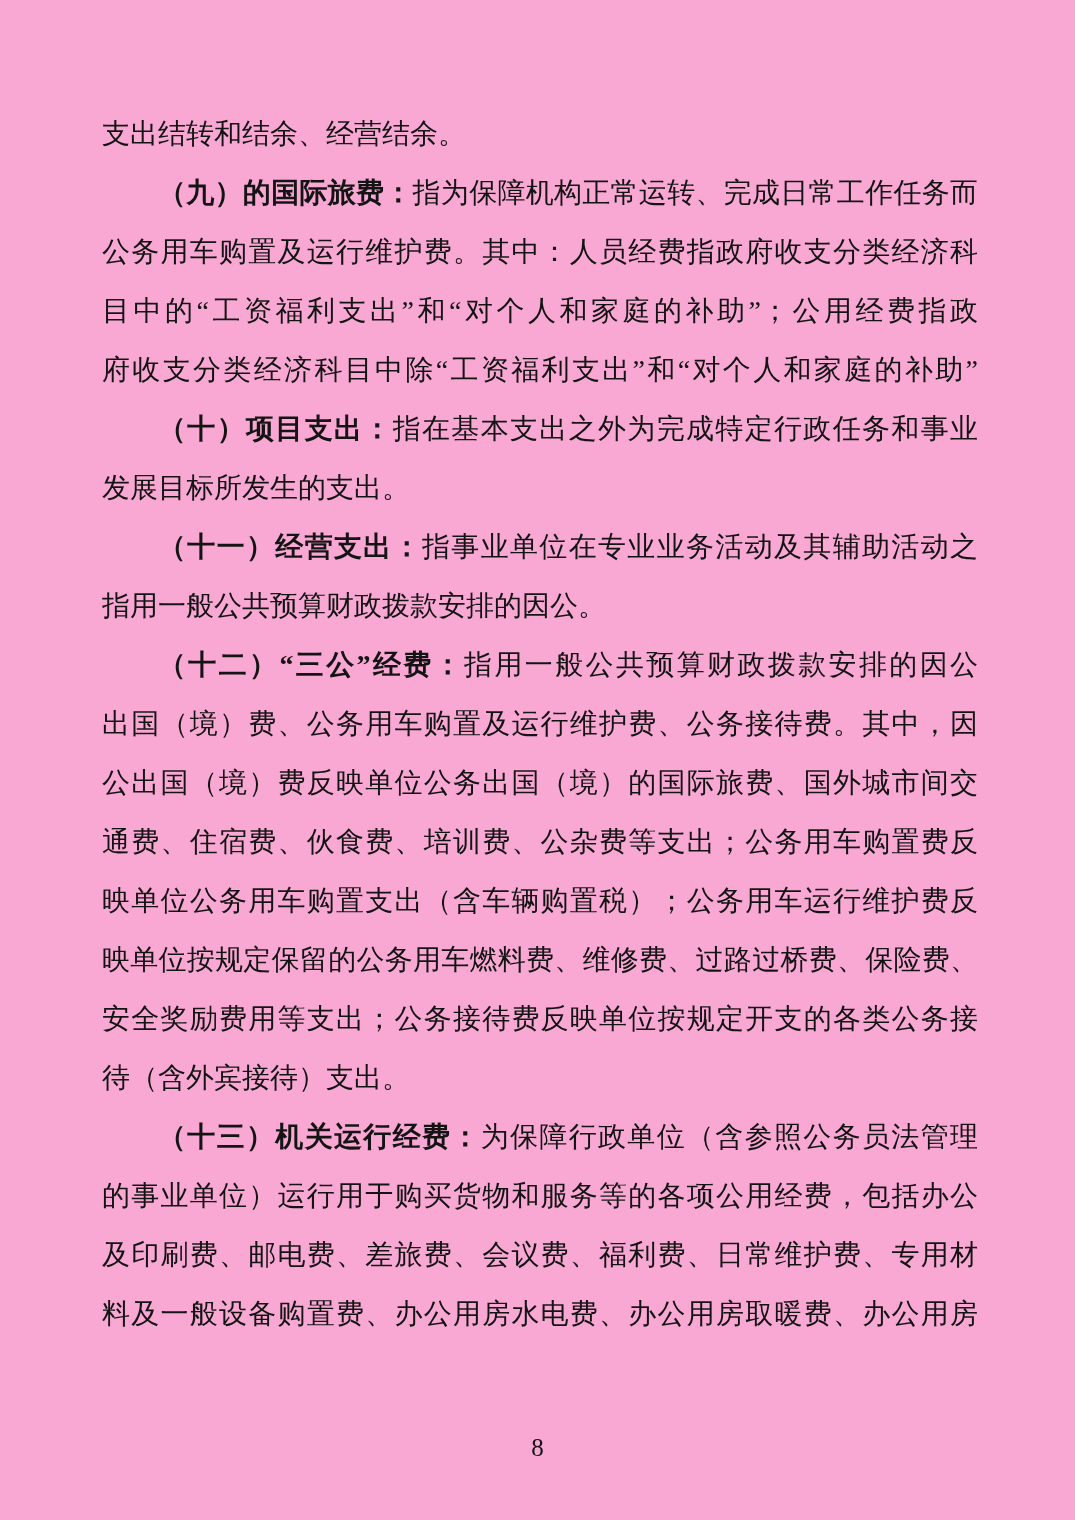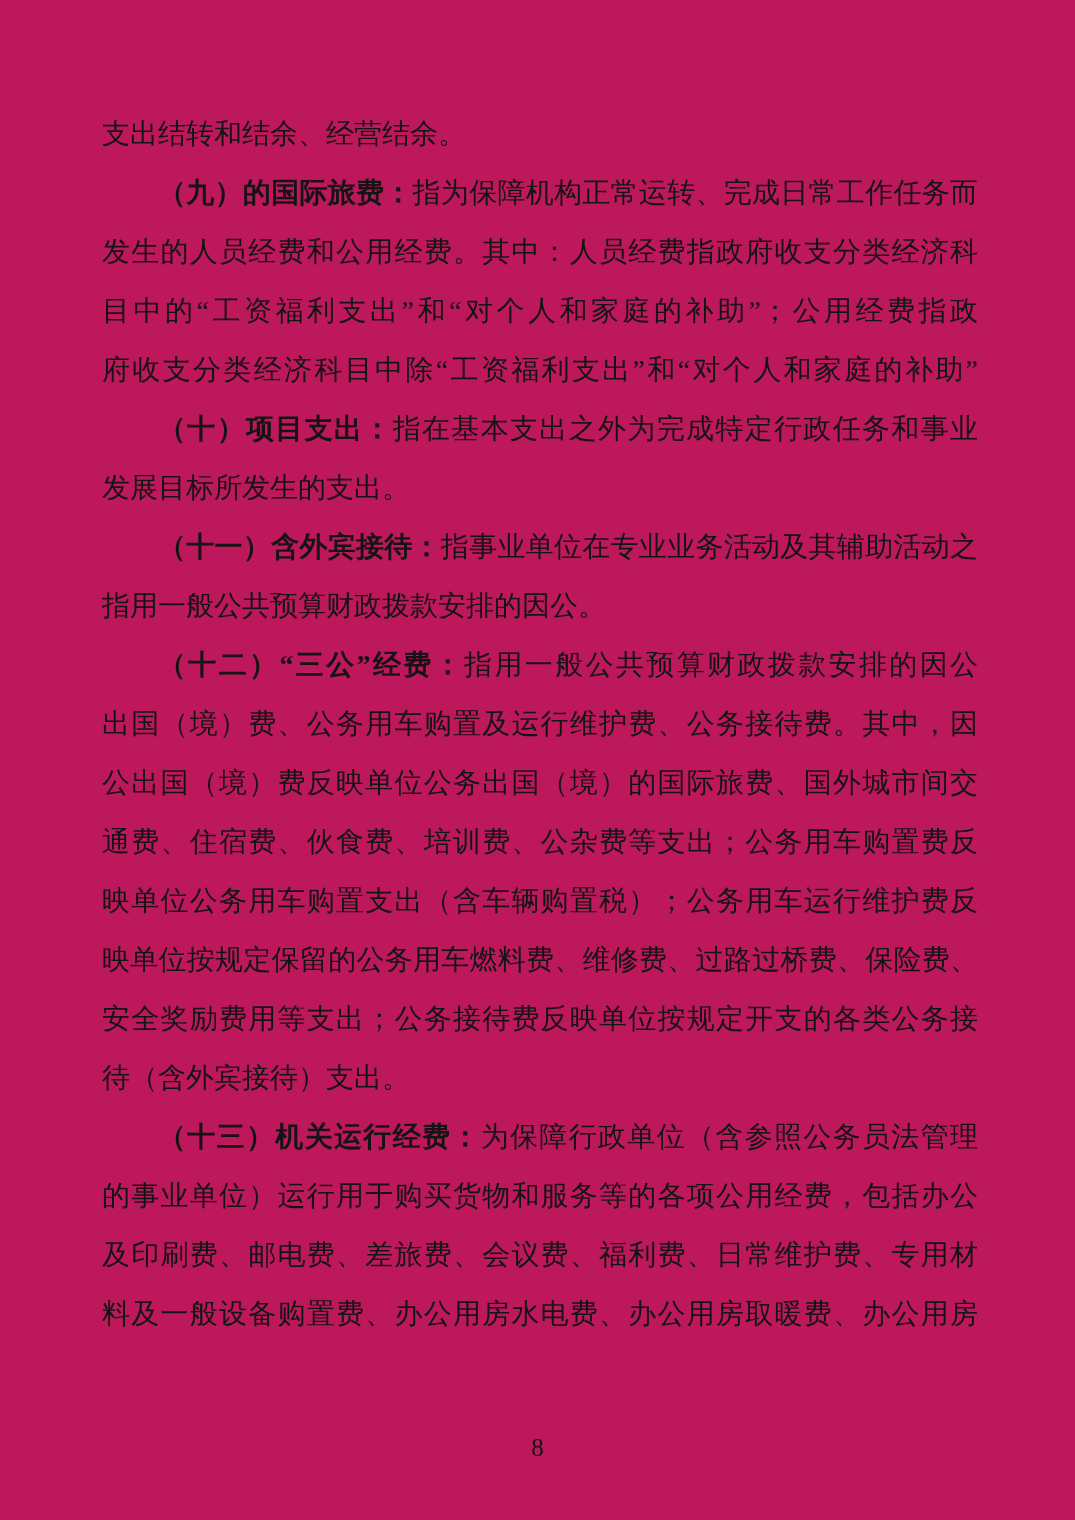--- a/index.html
+++ b/index.html
@@ -4,21 +4,21 @@
 <style>
   html, body {
     margin: 0;
     padding: 0;
     background: #ffffff;
   }
   .page {
     position: relative;
     width: 1075px;
     height: 1520px;
-    background: #be185d;
+    background: #f9a8d4;
     color: #141414;
     font-family: "Liberation Serif", "DejaVu Serif", serif;
     overflow: hidden;
   }
   .doc {
     position: absolute;
     left: 102px;
     top: 104px;
     width: 876px;
     font-size: 28px;
@@ -53,26 +53,26 @@
     color: #141414;
   }
 </style>
 </head>
 <body>
 
 <div class="page">
   <div class="doc">
       <div class="line last">支出结转和结余、经营结余。</div>
       <div class="line first"><span class="lead">（九）的国际旅费：</span>指为保障机构正常运转、完成日常工作任务而</div>
-      <div class="line">发生的人员经费和公用经费。其中：人员经费指政府收支分类经济科</div>
+      <div class="line">公务用车购置及运行维护费。其中：人员经费指政府收支分类经济科</div>
       <div class="line">目中的“工资福利支出”和“对个人和家庭的补助”；公用经费指政</div>
       <div class="line">府收支分类经济科目中除“工资福利支出”和“对个人和家庭的补助”</div>
       <div class="line first"><span class="lead">（十）项目支出：</span>指在基本支出之外为完成特定行政任务和事业</div>
       <div class="line last">发展目标所发生的支出。</div>
-      <div class="line first"><span class="lead">（十一）含外宾接待：</span>指事业单位在专业业务活动及其辅助活动之</div>
+      <div class="line first"><span class="lead">（十一）经营支出：</span>指事业单位在专业业务活动及其辅助活动之</div>
       <div class="line last">指用一般公共预算财政拨款安排的因公。</div>
       <div class="line first"><span class="lead">（十二）“三公”经费：</span>指用一般公共预算财政拨款安排的因公</div>
       <div class="line">出国（境）费、公务用车购置及运行维护费、公务接待费。其中，因</div>
       <div class="line">公出国（境）费反映单位公务出国（境）的国际旅费、国外城市间交</div>
       <div class="line">通费、住宿费、伙食费、培训费、公杂费等支出；公务用车购置费反</div>
       <div class="line">映单位公务用车购置支出（含车辆购置税）；公务用车运行维护费反</div>
       <div class="line">映单位按规定保留的公务用车燃料费、维修费、过路过桥费、保险费、</div>
       <div class="line">安全奖励费用等支出；公务接待费反映单位按规定开支的各类公务接</div>
       <div class="line last">待（含外宾接待）支出。</div>
       <div class="line first"><span class="lead">（十三）机关运行经费：</span>为保障行政单位（含参照公务员法管理</div>

